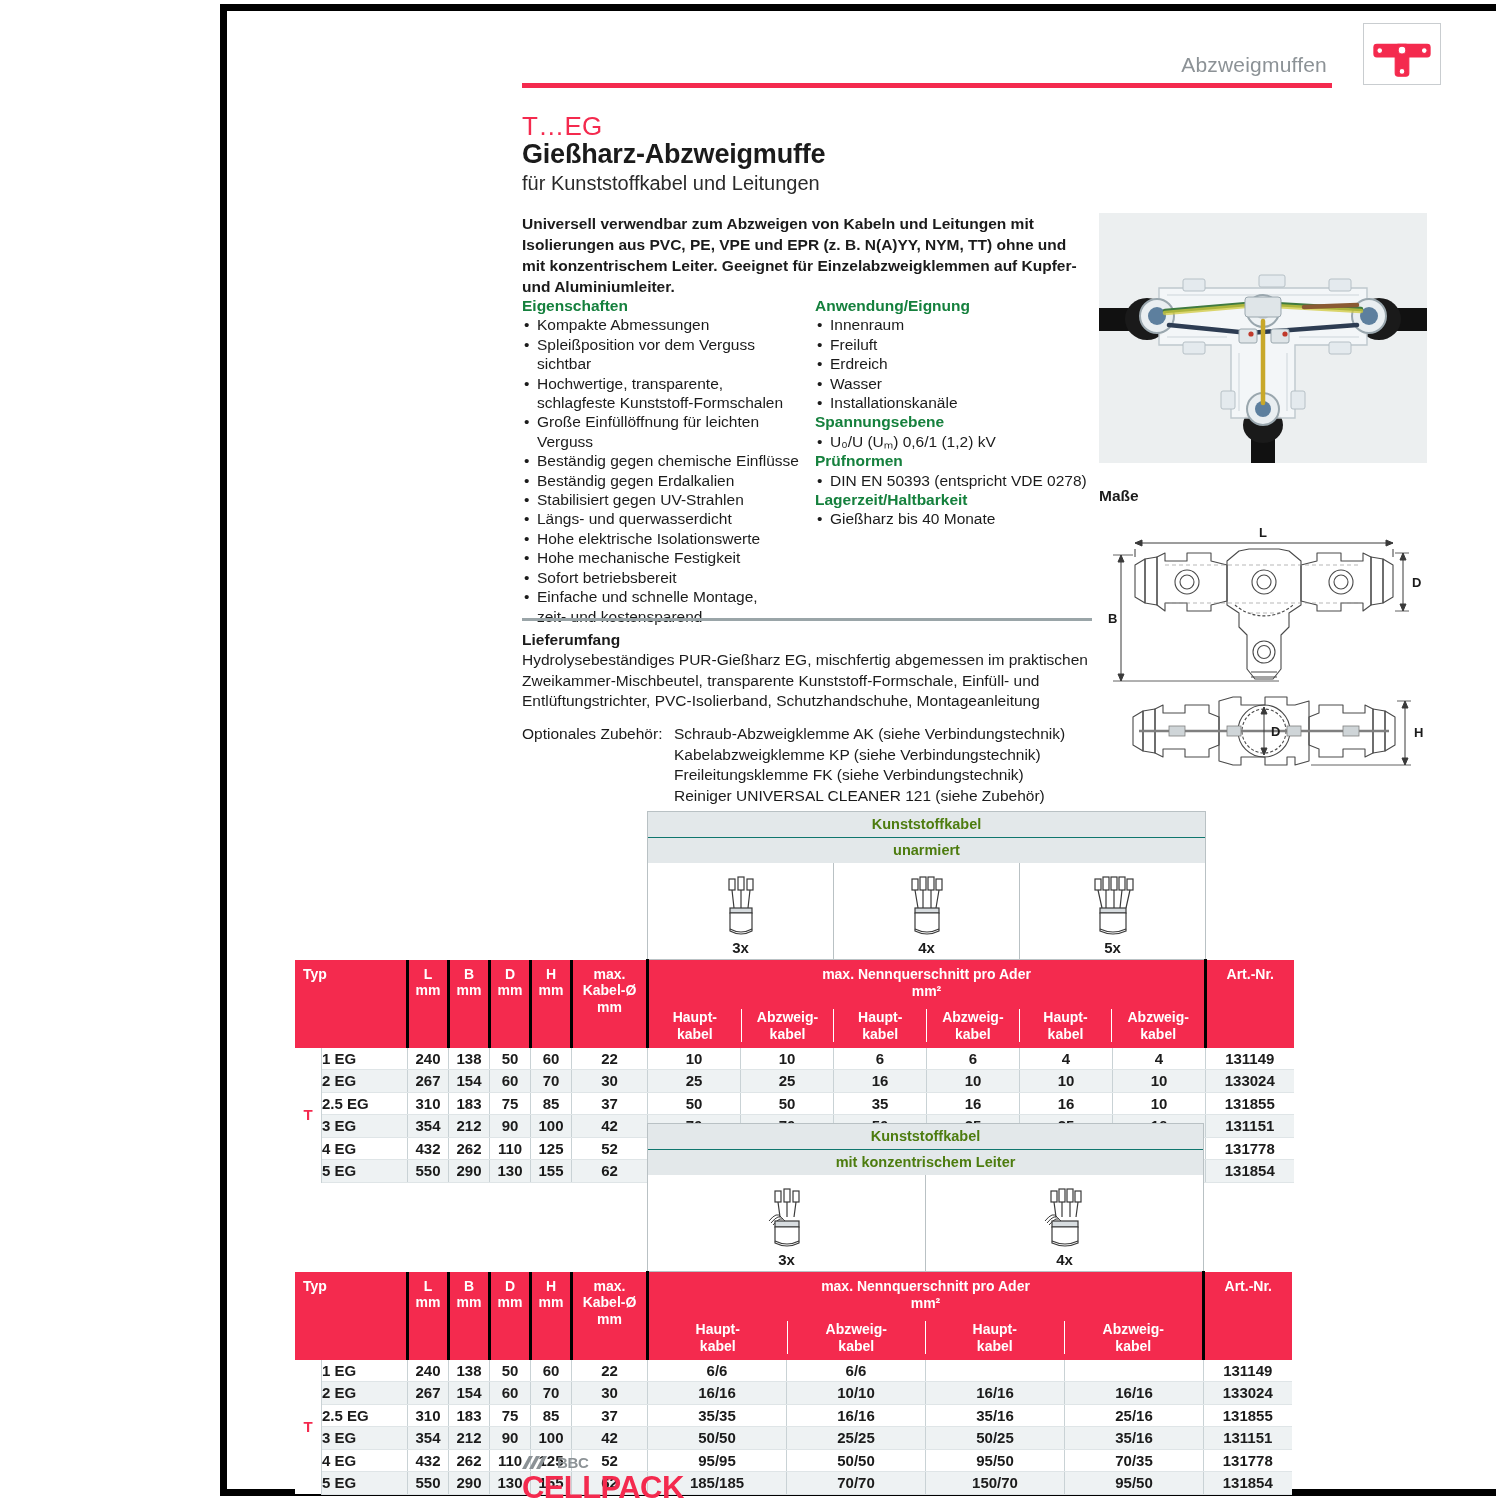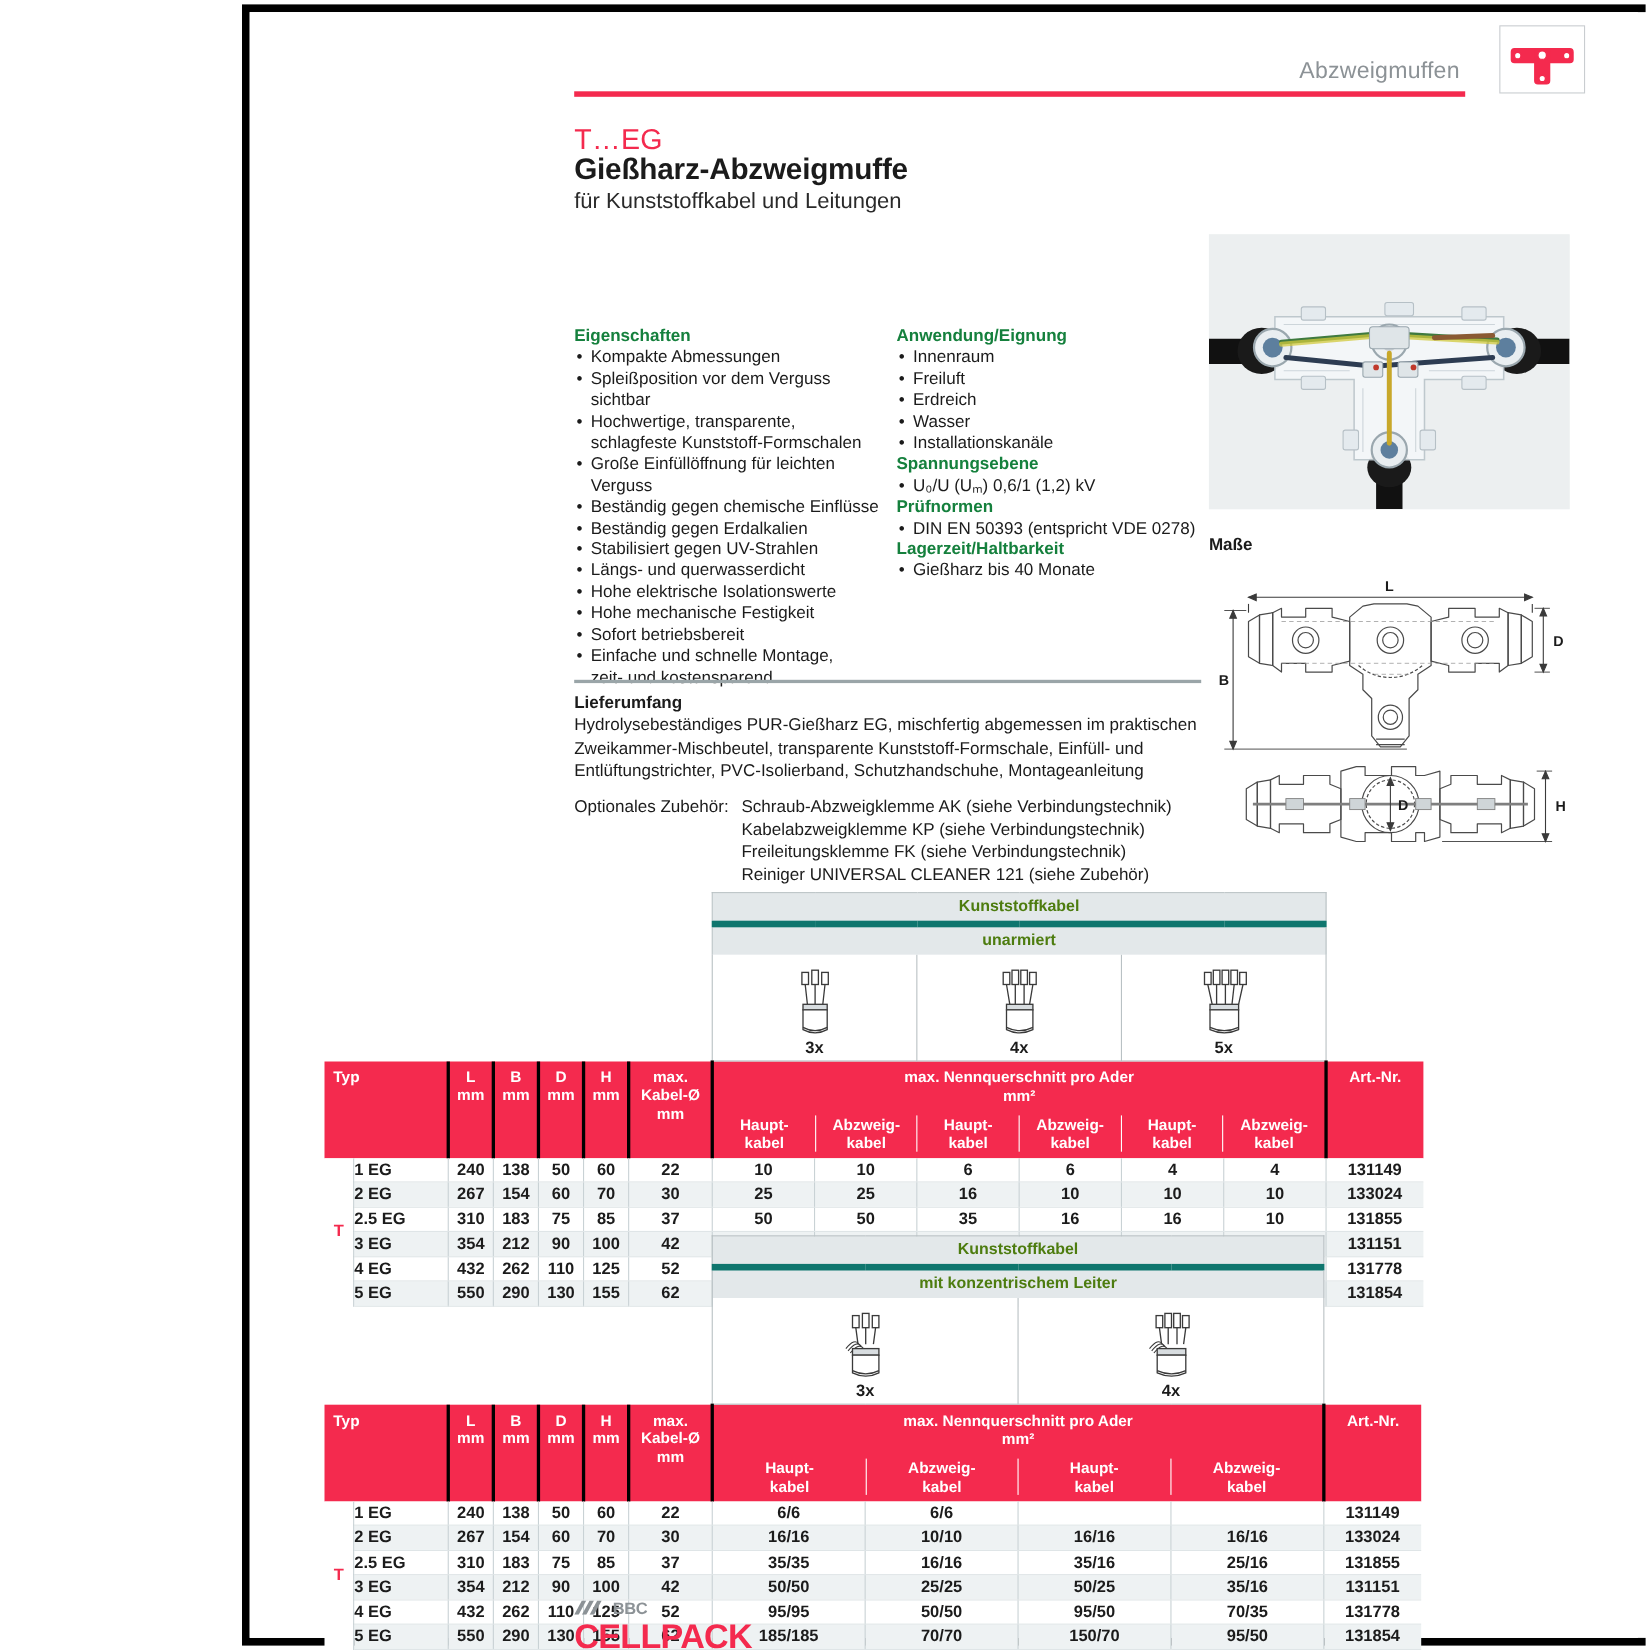--- a/index.html
+++ b/index.html
@@ -55,21 +55,21 @@
   .opt .row{display:flex;}
   .opt .lab{width:152px;flex:0 0 152px;}
   .opt .val{flex:1;}
 
   
   .tblwrap{position:absolute;}
   table.spec{border-collapse:collapse;table-layout:fixed;}
   table.spec td,table.spec th{padding:0;margin:0;}
 
   .cap1,.cap2{background:#e3e8ea;border:1px solid #b9c1c4;border-bottom:none;text-align:center;font-size:14.5px;font-weight:bold;color:#4d7c0f;height:25px;line-height:25px;}
-  .cap2{border-top:6px solid #0f766e;}
+  .cap2{border-top:1px solid #0f766e;}
   .iconrow td{background:#fff;border:1px solid #b9c1c4;border-top:none;height:96px;vertical-align:bottom;text-align:center;}
   .iconrow td.blank{border:none;background:transparent;}
   .icn{display:block;margin:0 auto;}
   .icnlab{font-size:15px;font-weight:bold;color:#1b1b1b;line-height:18px;padding-bottom:2px;}
 
   .hd{background:#F42A4E;color:#fff;font-weight:bold;font-size:14px;text-align:center;vertical-align:middle;border-right:3px solid #000000;line-height:16.5px;}
   .hd.left{text-align:left;padding-left:8px;vertical-align:top;padding-top:6px;}
   .hd.top{vertical-align:top;padding-top:6px;}
   .hd.last{border-right:none;}
 
@@ -108,20 +108,21 @@
             <circle cx="62" cy="27.5" r="3" fill="#fff"></circle>
             <circle cx="39" cy="49" r="3" fill="#fff"></circle>
           </g>
         </svg>
       </div>
     </div>
 
     <div class="t-eg">T…EG</div>
     <div class="t-main">Gießharz-Abzweigmuffe</div>
     <div class="t-sub">für Kunststoffkabel und Leitungen</div>
+    <div class="intro">Universell verwendbar zum Abzweigen von Kabeln und Leitungen mit Isolierungen aus PVC, PE, VPE und EPR (z. B. N(A)YY, NYM, TT) ohne und mit konzentrischem Leiter. Geeignet für Einzelabzweigklemmen auf Kupfer- und Aluminiumleiter.</div>
 
     <div class="colL">
       <div class="sec-h">Eigenschaften</div>
       <ul class="bul">
         <li>Kompakte Abmessungen</li>
         <li>Spleißposition vor dem Verguss sichtbar</li>
         <li>Hochwertige, transparente,</li>
         <li class="cont">schlagfeste Kunststoff-Formschalen</li>
         <li>Große Einfüllöffnung für leichten</li>
         <li class="cont">Verguss</li>

